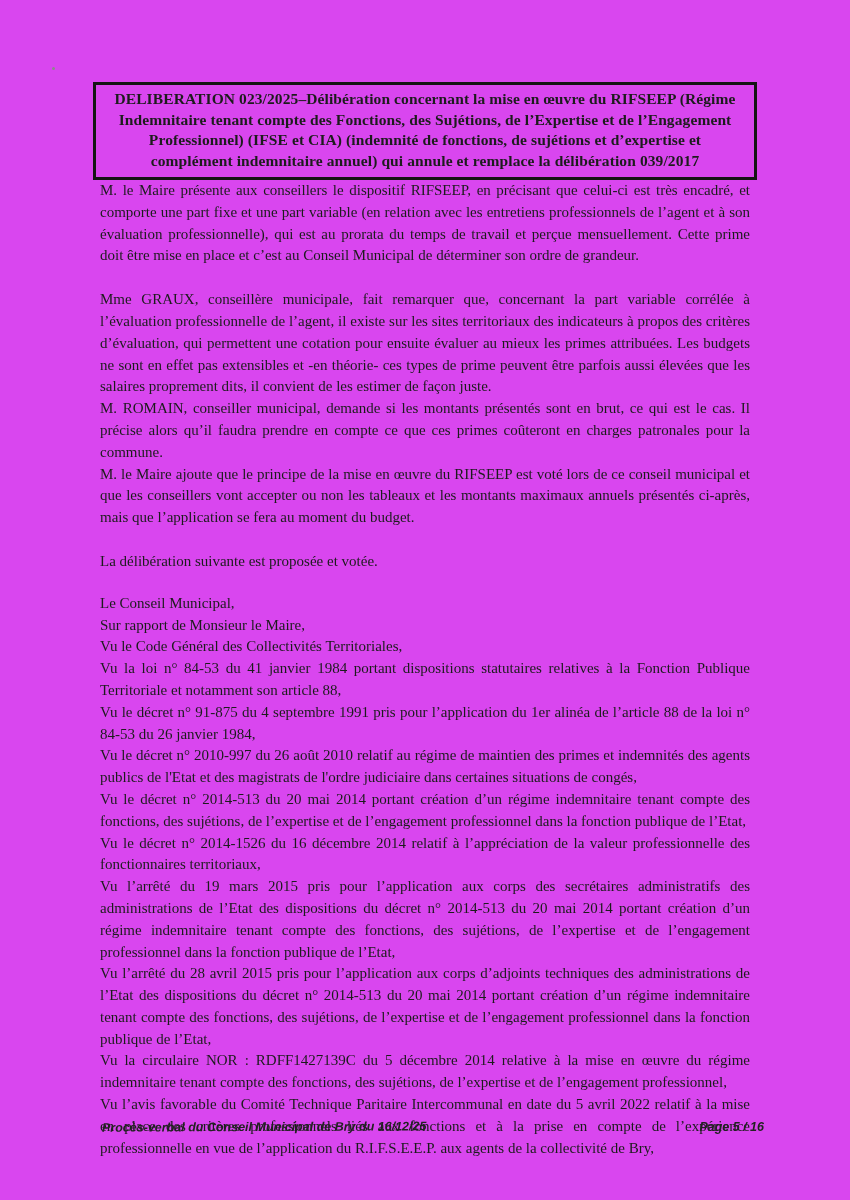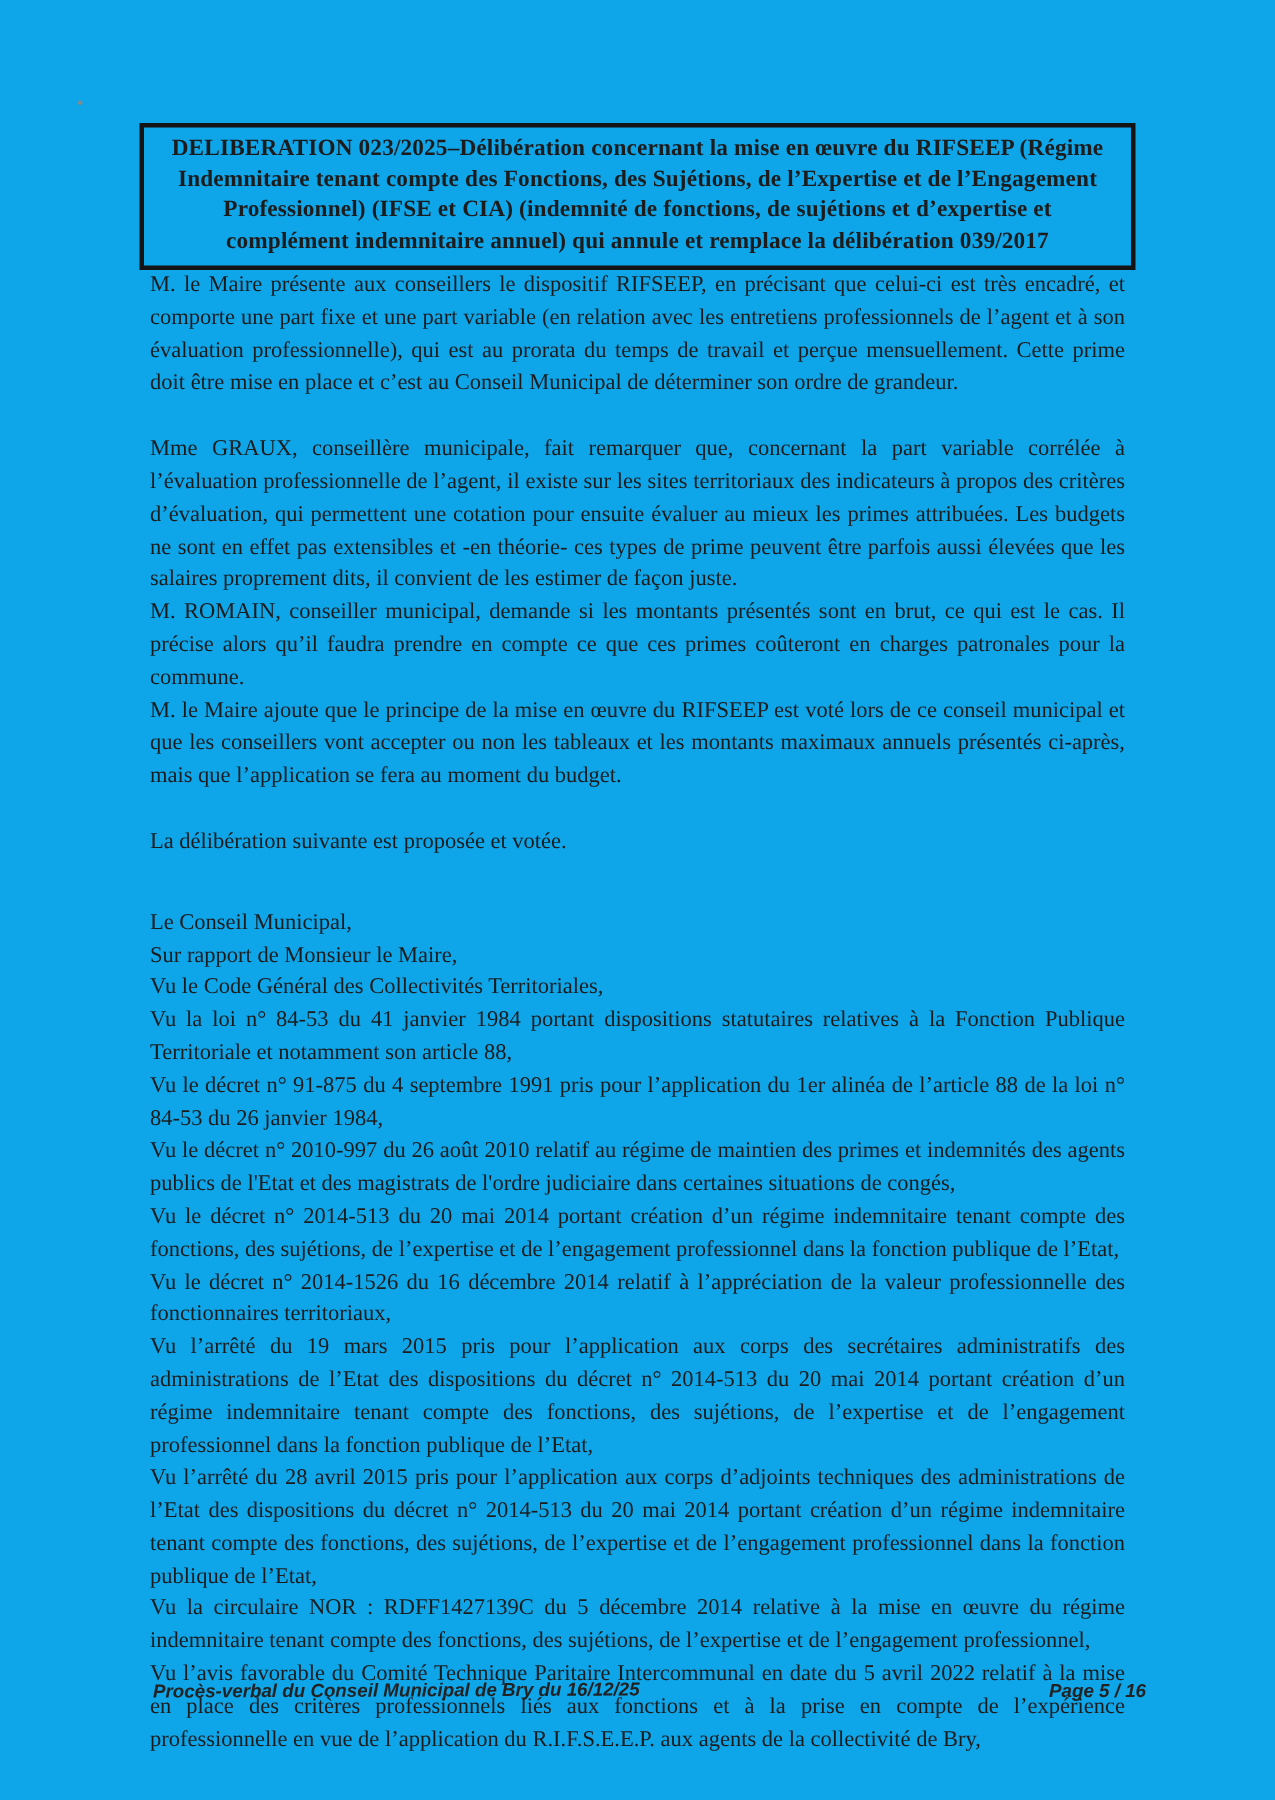--- a/index.html
+++ b/index.html
@@ -5,21 +5,21 @@
   html, body {
     margin: 0;
     padding: 0;
     background: #e8e8e8;
   }
   .page {
     position: relative;
     width: 850px;
     height: 1200px;
     margin: 0 auto;
-    background: #0ea5e9;
+    background: #d946ef;
     font-family: "Liberation Serif", serif;
     color: #1c1c1c;
     overflow: hidden;
   }
   .scan-speck {
     position: absolute;
     left: 52px;
     top: 67px;
     width: 3px;
     height: 3px;
@@ -49,21 +49,21 @@
     line-height: 21.8px;
   }
   .para {
     margin: 0;
     text-align: justify;
   }
   .gap-after {
     margin-bottom: 22px;
   }
   .big-gap-after {
-    margin-bottom: 32px;
+    margin-bottom: 20px;
   }
   .recitals .recital {
     text-align: justify;
   }
   .footer {
     position: absolute;
     left: 102px;
     right: 86px;
     top: 1120px;
     display: flex;

